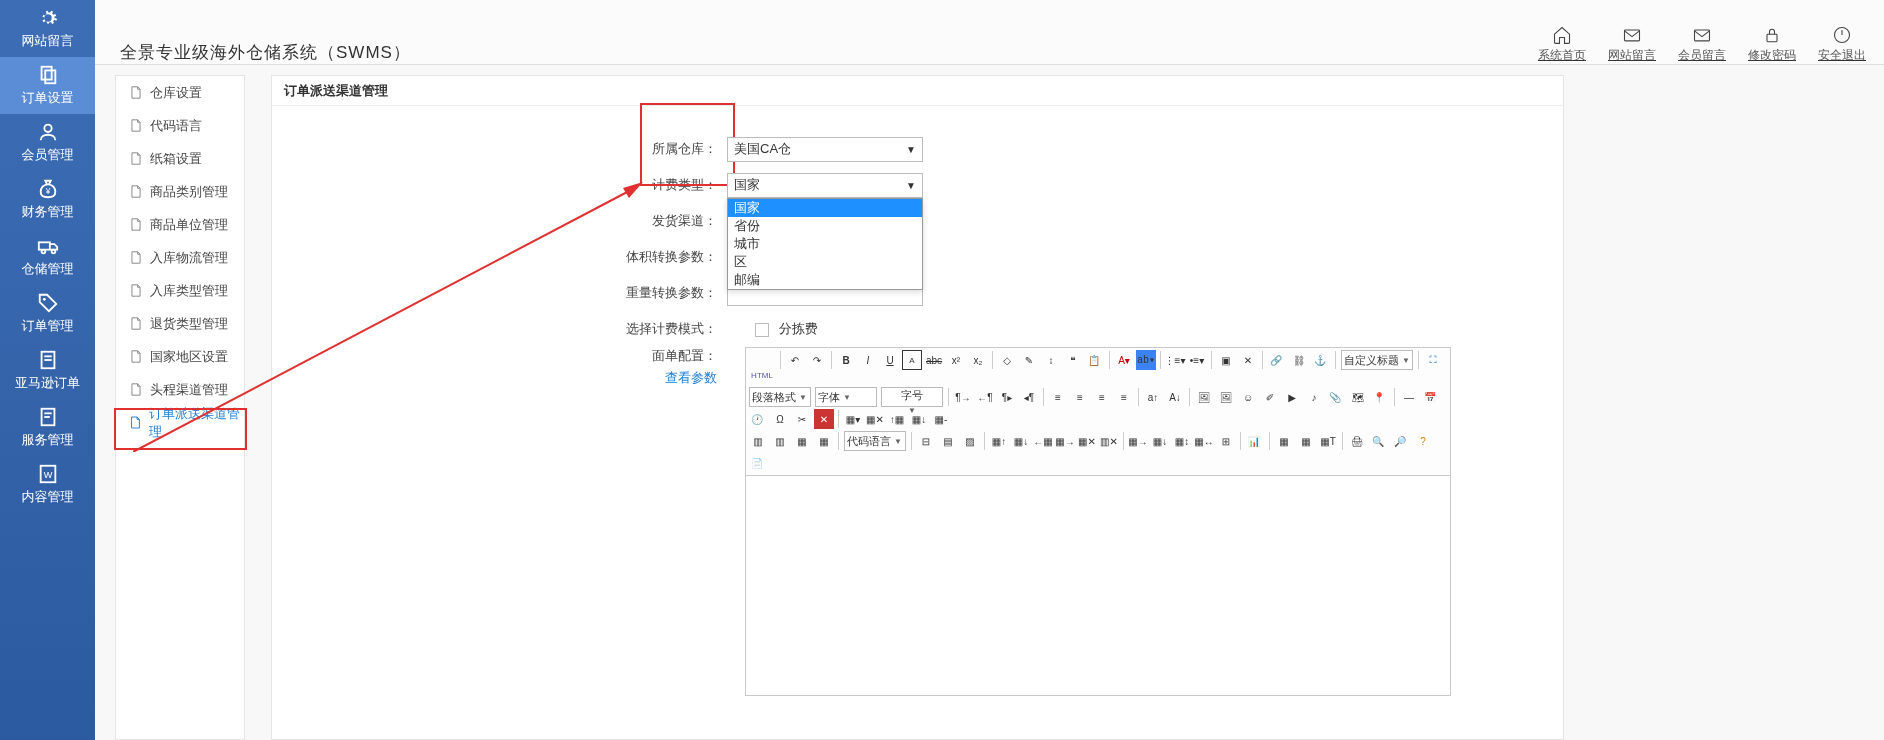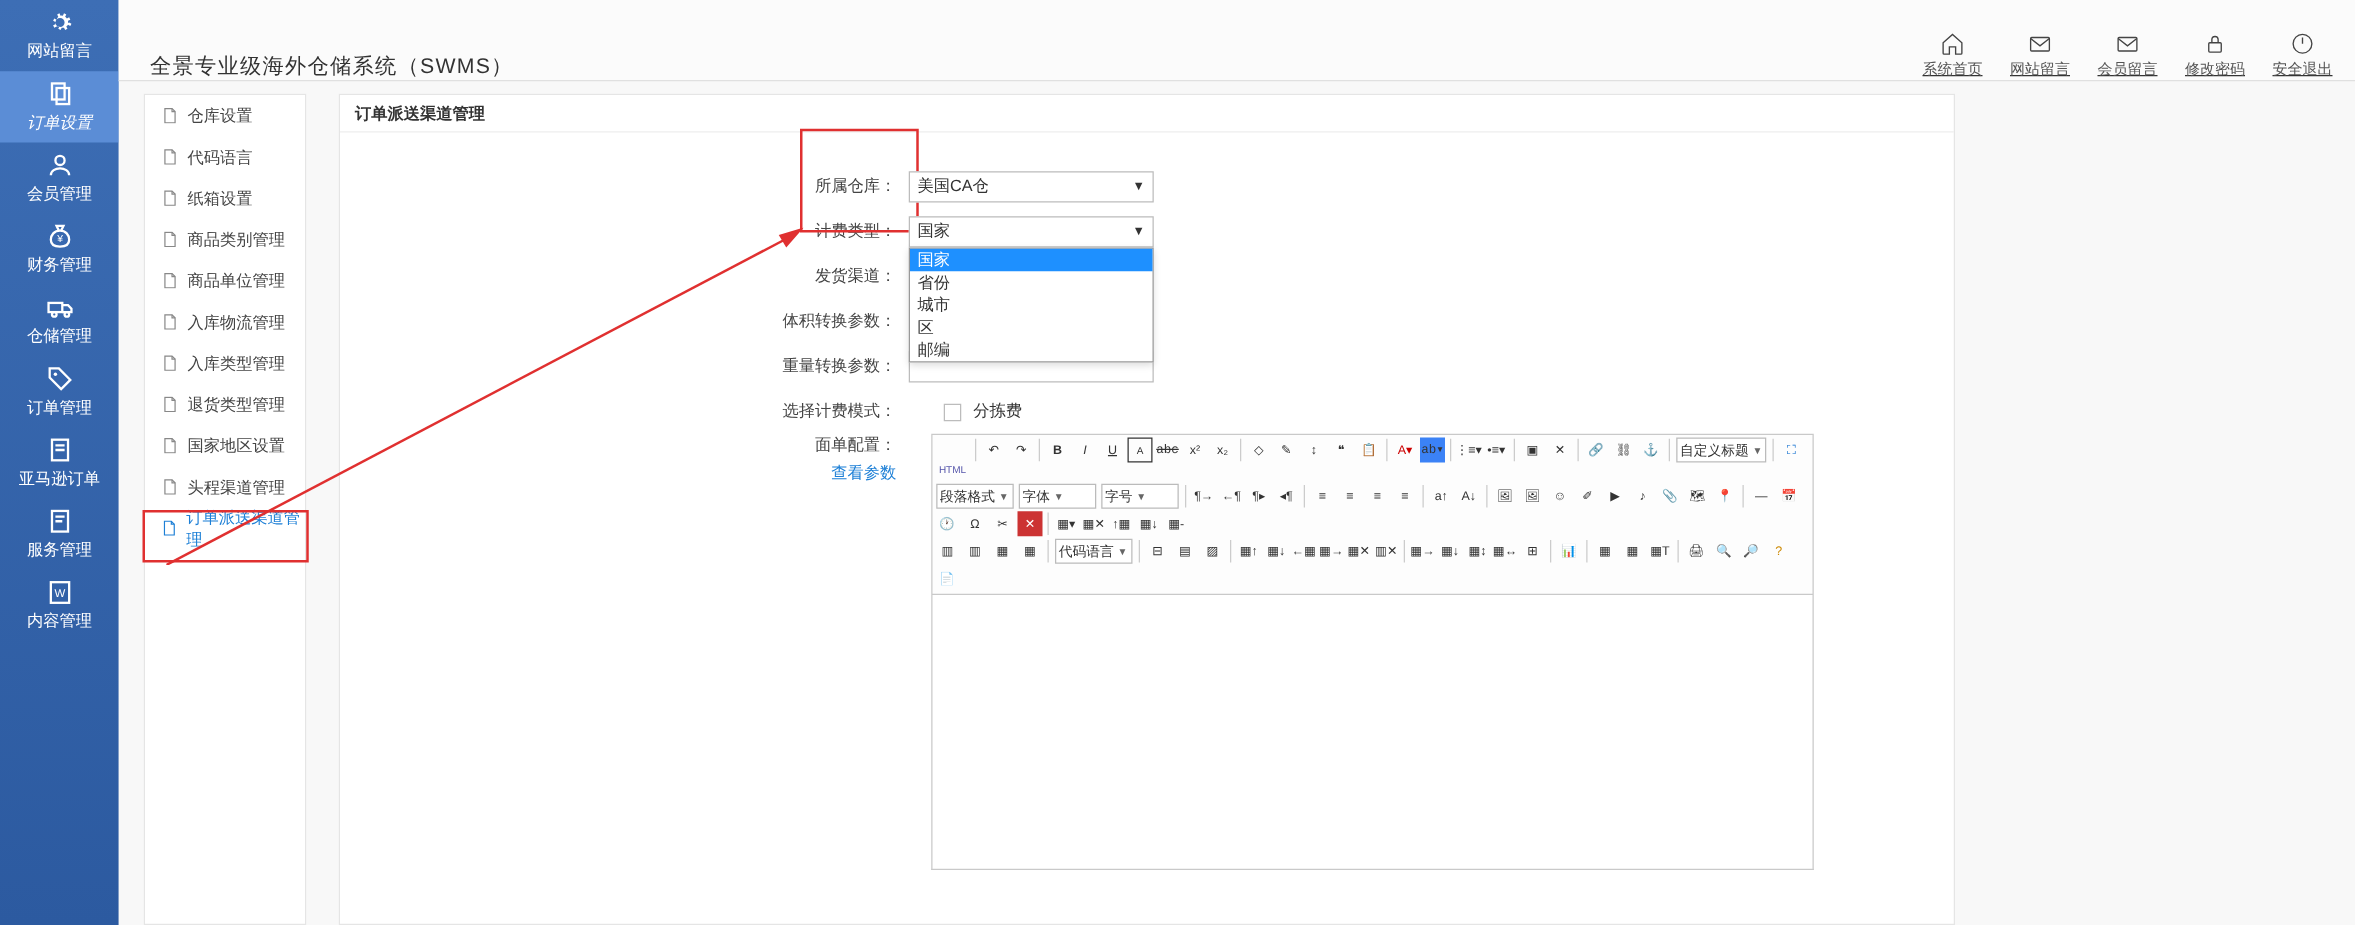--- a/index.html
+++ b/index.html
@@ -2,21 +2,21 @@
 <html><head>
 <meta charset="utf-8">
 <style>
 * { margin: 0; padding: 0; box-sizing: border-box; }
 body { font-family: "Microsoft YaHei", Arial, sans-serif; font-size: 13px; background: #f0f0f0; color: #333; }
 .app { display: flex; height: 740px; width: 1884px; }
 
 
 .vnav { width: 95px; background: #2c5aa0; background: linear-gradient(#3d6eb5,#2c5aa0); display: flex; flex-direction: column; }
 .vnav-item { height: 57px; display: flex; flex-direction: column; align-items: center; justify-content: center; color: #fff; cursor: pointer; font-size: 13px; gap: 3px; }
-.vnav-item.active { background: #5b8dd6; font-style: italic; }
+.vnav-item.active { background: #5b8dd6; }
 .vnav-item svg { width: 22px; height: 22px; fill: #fff; }
 
 
 .main { flex: 1; display: flex; flex-direction: column; background: #f8f8f8; }
 .header { height: 65px; display: flex; align-items: flex-end; justify-content: space-between; padding: 0 18px 0 25px; background: #fbfbfb; border-bottom: 1px solid #e0e0e0; }
 .header .title { font-size: 17px; color: #333; letter-spacing: 1px; }
 .header .actions { display: flex; gap: 22px; text-decoration: underline; }
 .header .action { display: flex; flex-direction: column; align-items: center; font-size: 12px; color: #555; gap: 2px; cursor: pointer; }
 .header .action svg { width: 20px; height: 20px; fill: none; stroke: #444; stroke-width: 1.3; }
 
@@ -329,21 +329,21 @@
               <div class="tb-row">
                 <span class="tb-btn" style="width:28px;font-size:8px;color:#55a;margin-top:16px;">HTML</span>
                 <span class="tb-sep"></span>
                 <span class="tb-btn">↶</span>
                 <span class="tb-btn">↷</span>
                 <span class="tb-sep"></span>
                 <span class="tb-btn" style="font-weight:bold;">B</span>
                 <span class="tb-btn" style="font-style:italic;">I</span>
                 <span class="tb-btn" style="text-decoration:underline;">U</span>
                 <span class="tb-btn" style="border:1px solid #333;font-size:8px;">A</span>
-                <span class="tb-btn" style="text-decoration:line-through;font-family:Liberation Mono, monospace;">abc</span>
+                <span class="tb-btn" style="text-decoration:line-through;">abc</span>
                 <span class="tb-btn">x²</span>
                 <span class="tb-btn">x₂</span>
                 <span class="tb-sep"></span>
                 <span class="tb-btn">◇</span>
                 <span class="tb-btn">✎</span>
                 <span class="tb-btn">↕</span>
                 <span class="tb-btn">❝</span>
                 <span class="tb-btn">📋</span>
                 <span class="tb-sep"></span>
                 <span class="tb-btn" style="color:#c00;">A▾</span>
@@ -369,21 +369,21 @@
 
               <div class="tb-row">
                 <span class="tb-sel" style="width:62px;">
                     <span>段落格式</span>
                     <span class="caret">▼</span>
                   </span>
                 <span class="tb-sel" style="width:62px;">
                     <span>字体</span>
                     <span class="caret">▼</span>
                   </span>
-                <span class="tb-sel" style="width:62px;">
+                <span class="tb-sel" style="width:62px;flex-direction:column;">
                     <span>字号</span>
                     <span class="caret">▼</span>
                   </span>
                 <span class="tb-sep"></span>
                 <span class="tb-btn">¶→</span>
                 <span class="tb-btn">←¶</span>
                 <span class="tb-btn">¶▸</span>
                 <span class="tb-btn">◂¶</span>
                 <span class="tb-sep"></span>
                 <span class="tb-btn">≡</span>

